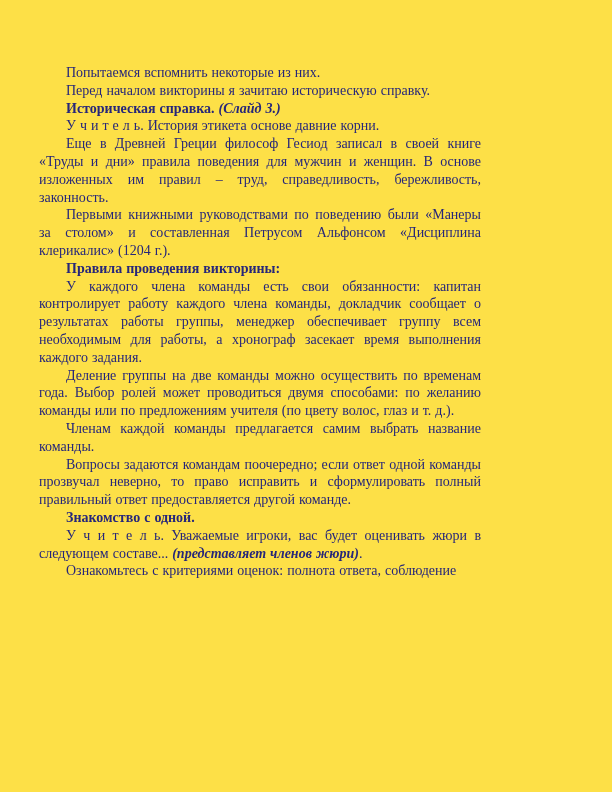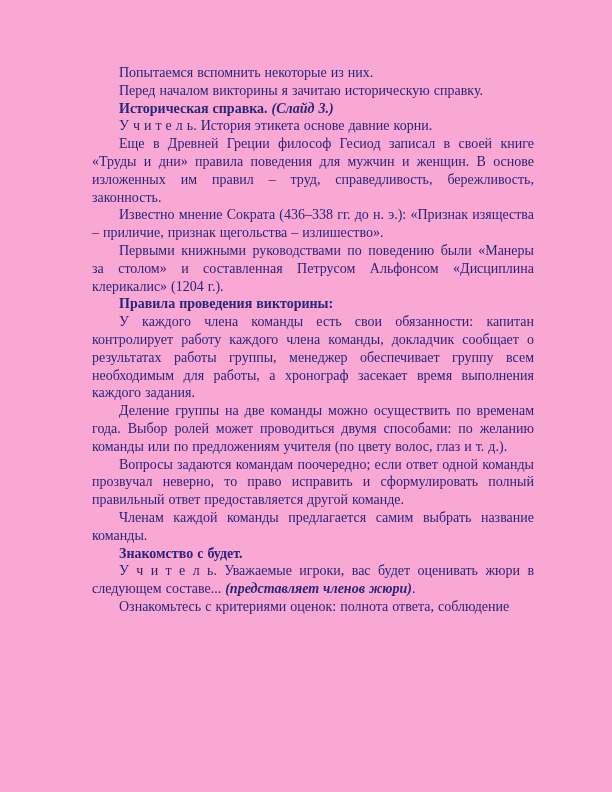--- a/index.html
+++ b/index.html
@@ -9,22 +9,22 @@
   }
   body {
     width: 612px;
     height: 792px;
     font-family: "Liberation Serif", "DejaVu Serif", serif;
   }
   .page {
     box-sizing: border-box;
     width: 612px;
     height: 792px;
-    padding: 64px 85px 20px 92px;
-    background: #f9a8d4;
+    padding: 64px 85px 20px 39px;
+    background: #fde047;
     overflow: hidden;
   }
   .text-block {
     width: 442px;
     color: #26267a;
   }
   .para {
     margin: 0;
     text-indent: 27px;
     text-align: justify;
@@ -41,24 +41,23 @@
 </head>
 <body>
 
 <div class="page">
   <div class="text-block" id="doc">
       <p class="para"><span class="run n">Попытаемся вспомнить некоторые из них.</span></p>
       <p class="para"><span class="run n">Перед началом викторины я зачитаю историческую справку.</span></p>
       <p class="para"><span class="run b">Историческая справка. </span><span class="run bi">(Слайд 3.)</span></p>
       <p class="para"><span class="run n">У ч и т е л ь.  История этикета основе давние корни.</span></p>
       <p class="para"><span class="run n">Еще в Древней Греции философ Гесиод записал в своей книге «Труды и дни» правила поведения для мужчин и женщин. В основе изложенных им правил – труд, справедливость, бережливость, законность.</span></p>
-      <p class="para"><span class="run n">Известно мнение Сократа (436–338 гг. до н. э.): «Признак изящества – приличие, признак щегольства – излишество».</span></p>
       <p class="para"><span class="run n">Первыми книжными руководствами по поведению были «Манеры за столом» и составленная Петрусом Альфонсом «Дисциплина клерикалис» (1204 г.).</span></p>
       <p class="para"><span class="run b">Правила проведения викторины:</span></p>
       <p class="para"><span class="run n">У каждого члена команды есть свои обязанности: капитан контролирует работу каждого члена команды, докладчик сообщает о результатах работы группы, менеджер обеспечивает группу всем необходимым для работы, а хронограф засекает время выполнения каждого задания.</span></p>
       <p class="para"><span class="run n">Деление группы на две команды можно осуществить по временам года. Выбор ролей может проводиться двумя способами: по желанию команды или по предложениям учителя (по цвету волос, глаз и т. д.).</span></p>
+      <p class="para"><span class="run n">Членам каждой команды предлагается самим выбрать название команды.</span></p>
       <p class="para"><span class="run n">Вопросы задаются командам поочередно; если ответ одной команды прозвучал неверно, то право исправить и сформулировать полный правильный ответ предоставляется другой команде.</span></p>
-      <p class="para"><span class="run n">Членам каждой команды предлагается самим выбрать название команды.</span></p>
-      <p class="para"><span class="run b">Знакомство с будет.</span></p>
+      <p class="para"><span class="run b">Знакомство с одной.</span></p>
       <p class="para"><span class="run n">У ч и т е л ь.  Уважаемые игроки, вас будет оценивать жюри в следующем составе... </span><span class="run i">(представляет членов жюри)</span><span class="run n">.</span></p>
       <p class="para"><span class="run n">Ознакомьтесь с критериями оценок: полнота ответа, соблюдение</span></p>
     </div>
 </div>
 
 </body></html>

